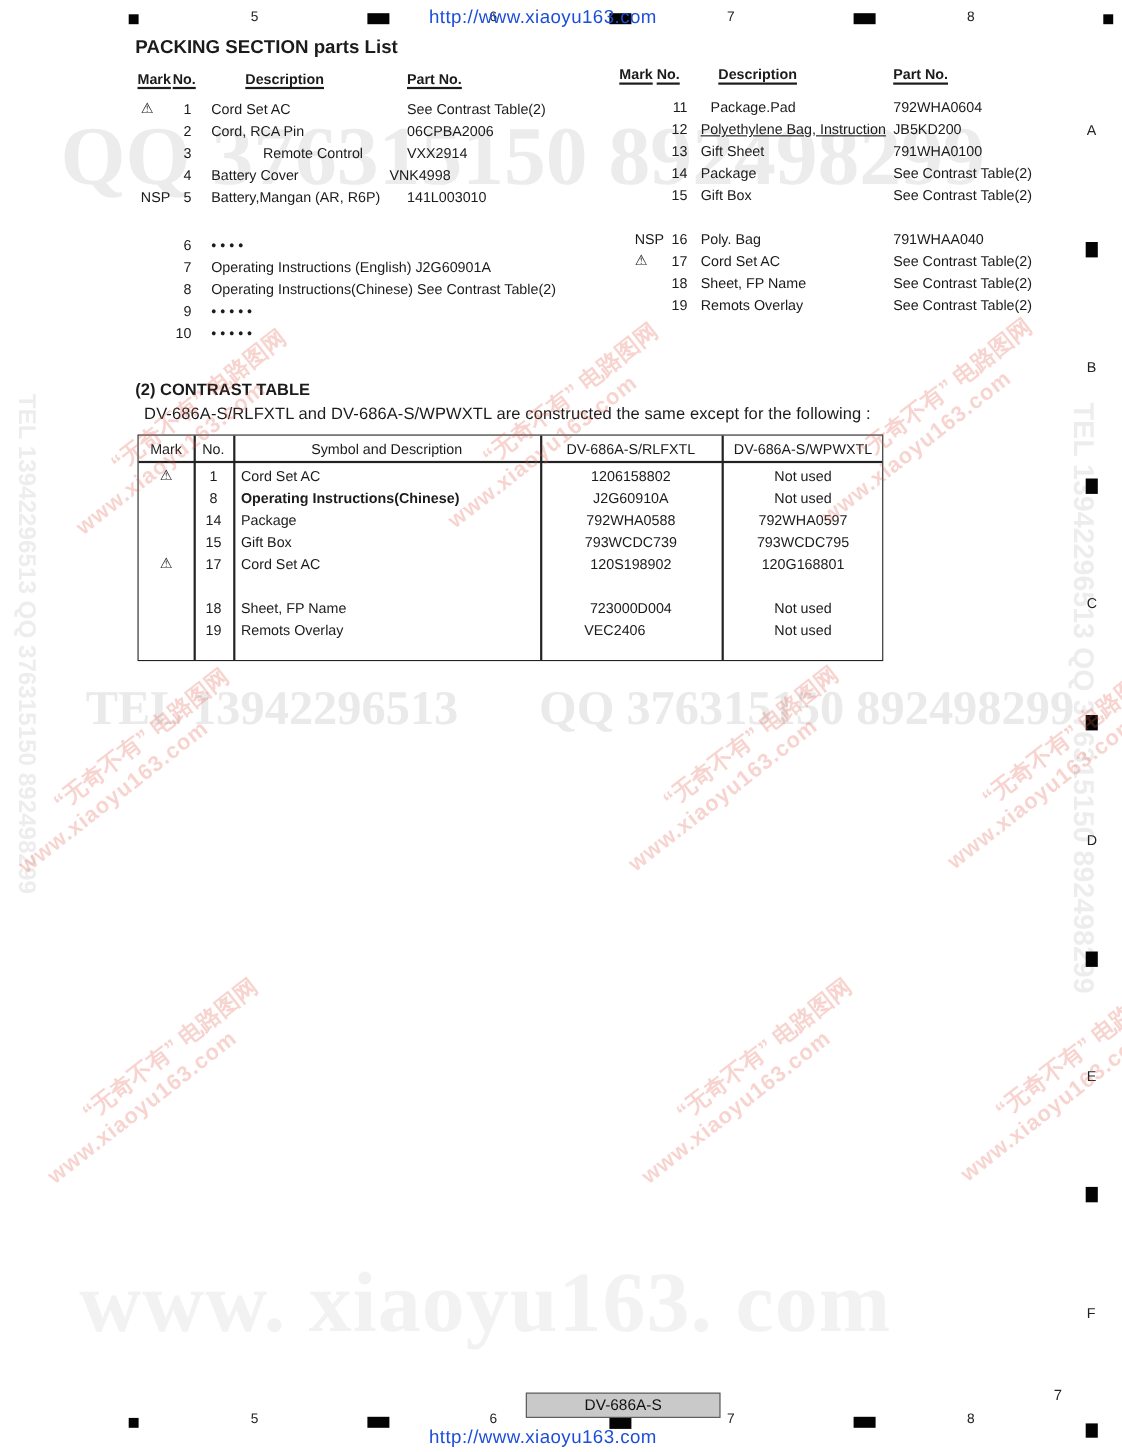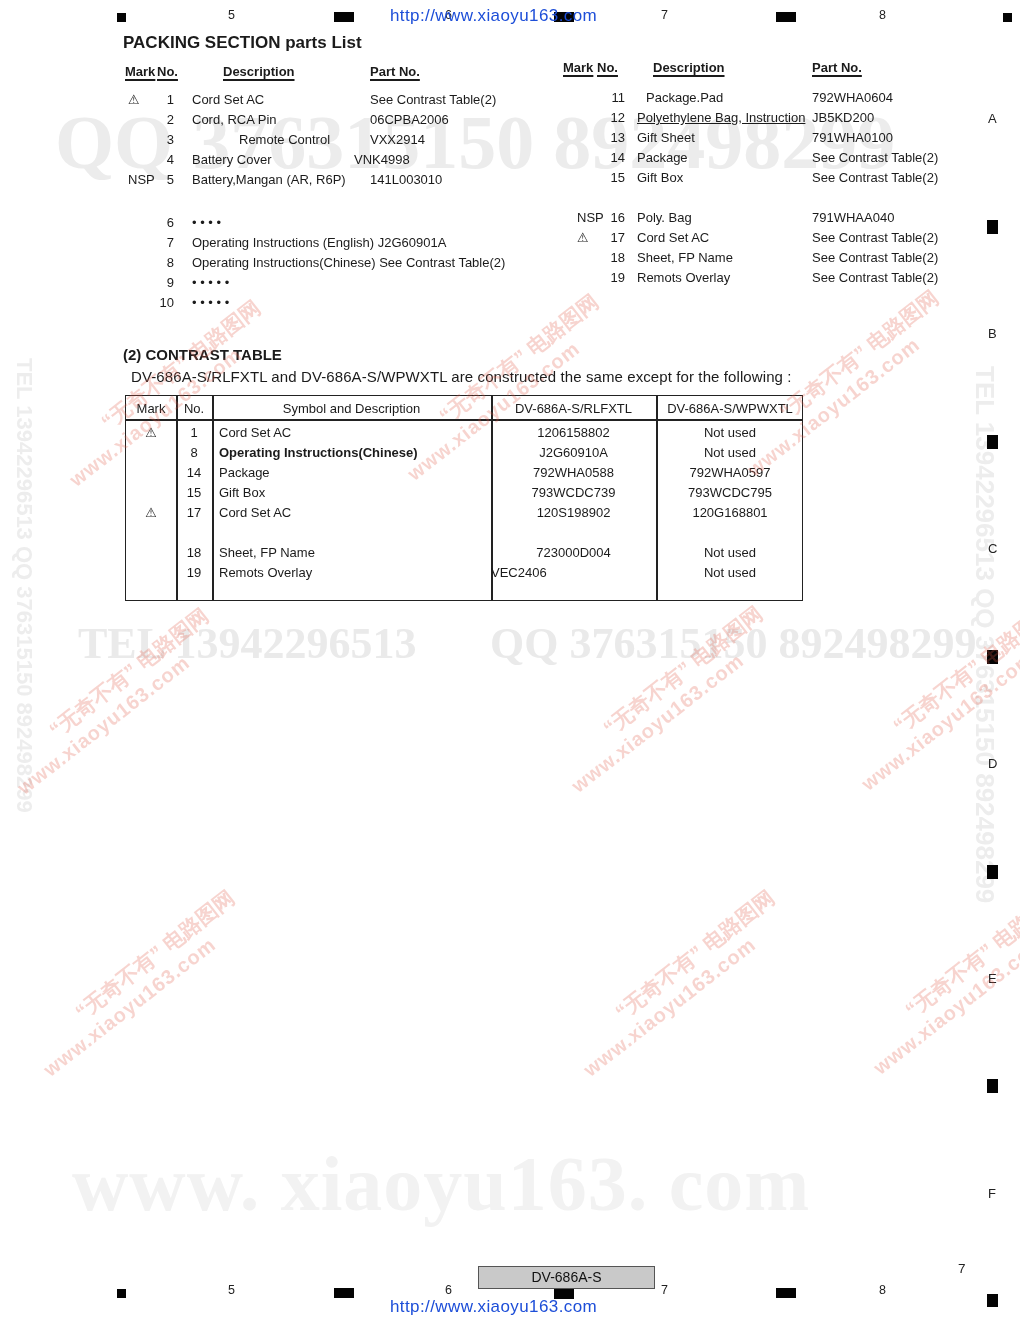--- a/index.html
+++ b/index.html
@@ -173,21 +173,21 @@
     <span class="ccell" style="left: 50px; width: 36px; top: 109px; text-align: center;">17</span>
     <span class="ccell" style="left: 93px; top: 109px;">Cord Set AC</span>
     <span class="ccell" style="left: 365px; width: 165px; top: 109px; text-align: center;">120S198902</span>
     <span class="ccell" style="left: 530px; width: 148px; top: 109px; text-align: center;">120G168801</span>
     <span class="ccell" style="left: 50px; width: 36px; top: 149px; text-align: center;">18</span>
     <span class="ccell" style="left: 93px; top: 149px;">Sheet, FP Name</span>
     <span class="ccell" style="left: 365px; width: 165px; top: 149px; text-align: center;">723000D004</span>
     <span class="ccell" style="left: 530px; width: 148px; top: 149px; text-align: center;">Not used</span>
     <span class="ccell" style="left: 50px; width: 36px; top: 169px; text-align: center;">19</span>
     <span class="ccell" style="left: 93px; top: 169px;">Remots Overlay</span>
-    <span class="ccell" style="left: 365px; width: 136px; top: 169px; ">VEC2406</span>
+    <span class="ccell" style="left: 365px; width: 136px; top: 169px; text-align: center;">VEC2406</span>
     <span class="ccell" style="left: 530px; width: 148px; top: 169px; text-align: center;">Not used</span>
   </div>
 
 <div class="margin-rect" style="left:987px;top:220px;"></div>
 <div class="margin-rect" style="left:987px;top:435px;"></div>
 <div class="margin-rect" style="left:987px;top:650px;"></div>
 <div class="margin-rect" style="left:987px;top:865px;"></div>
 <div class="margin-rect" style="left:987px;top:1079px;"></div>
 <div class="margin-rect" style="left:987px;top:1294px;height:13px;"></div>
 

